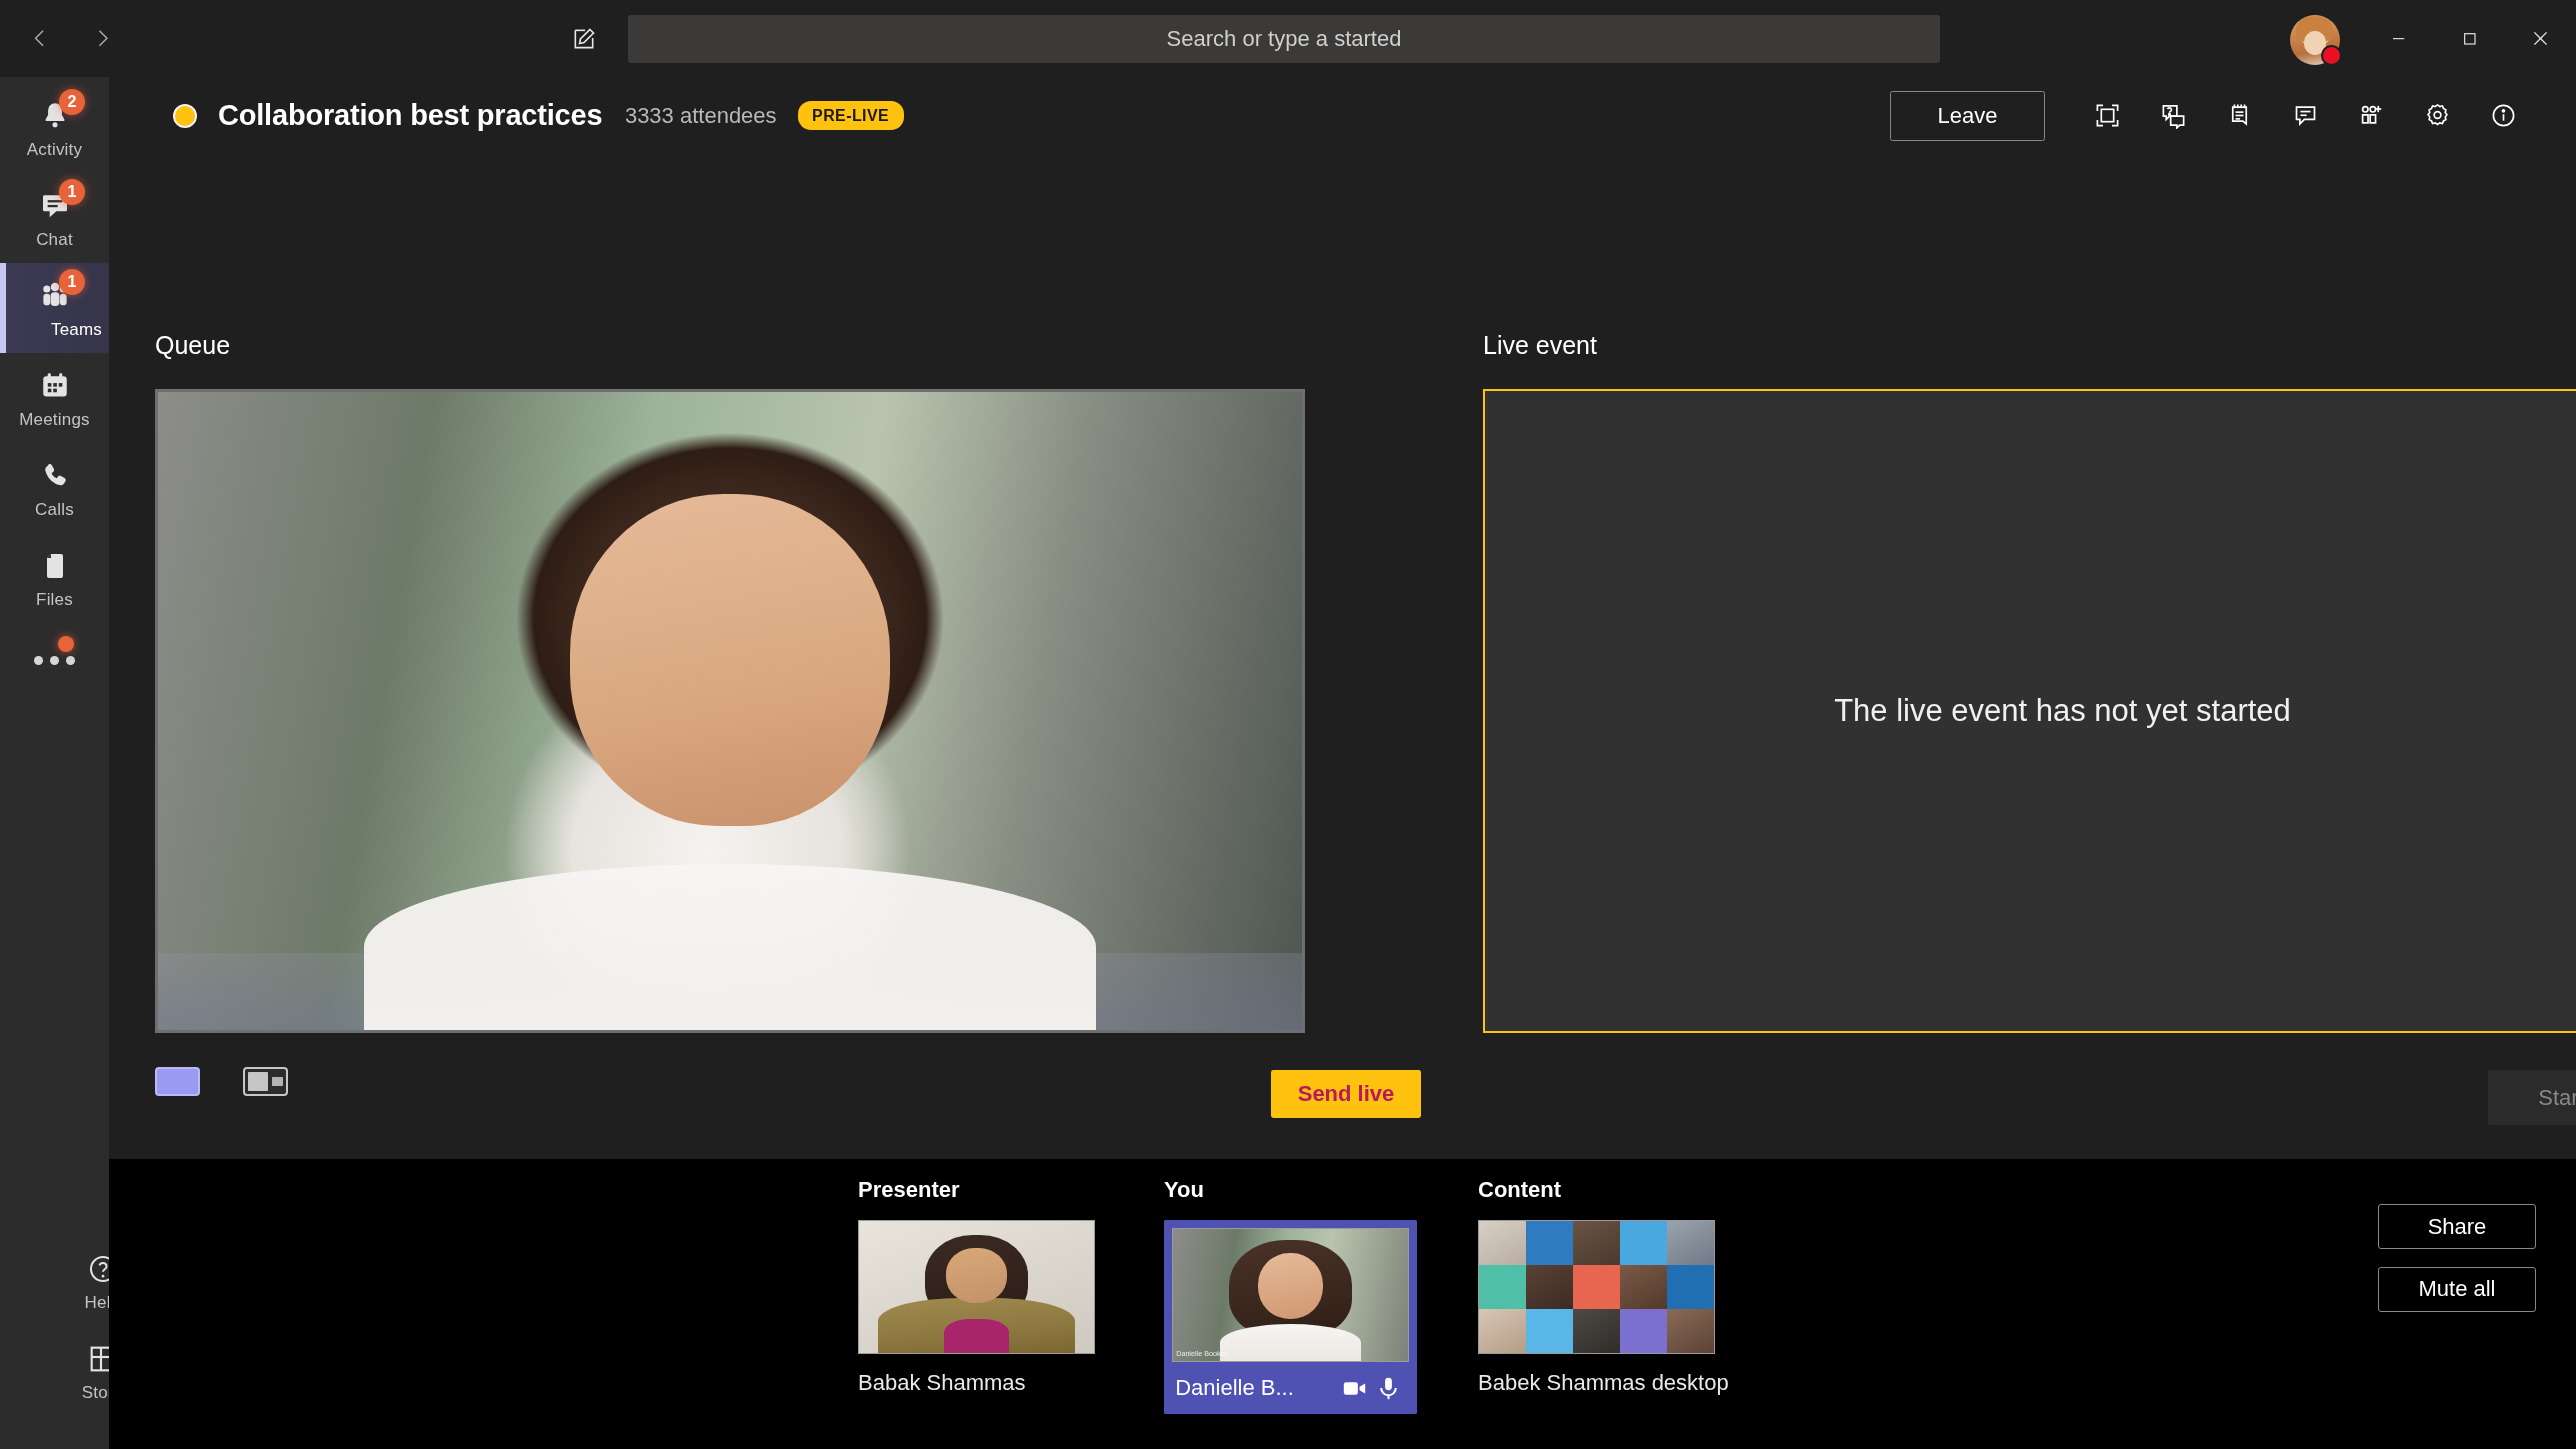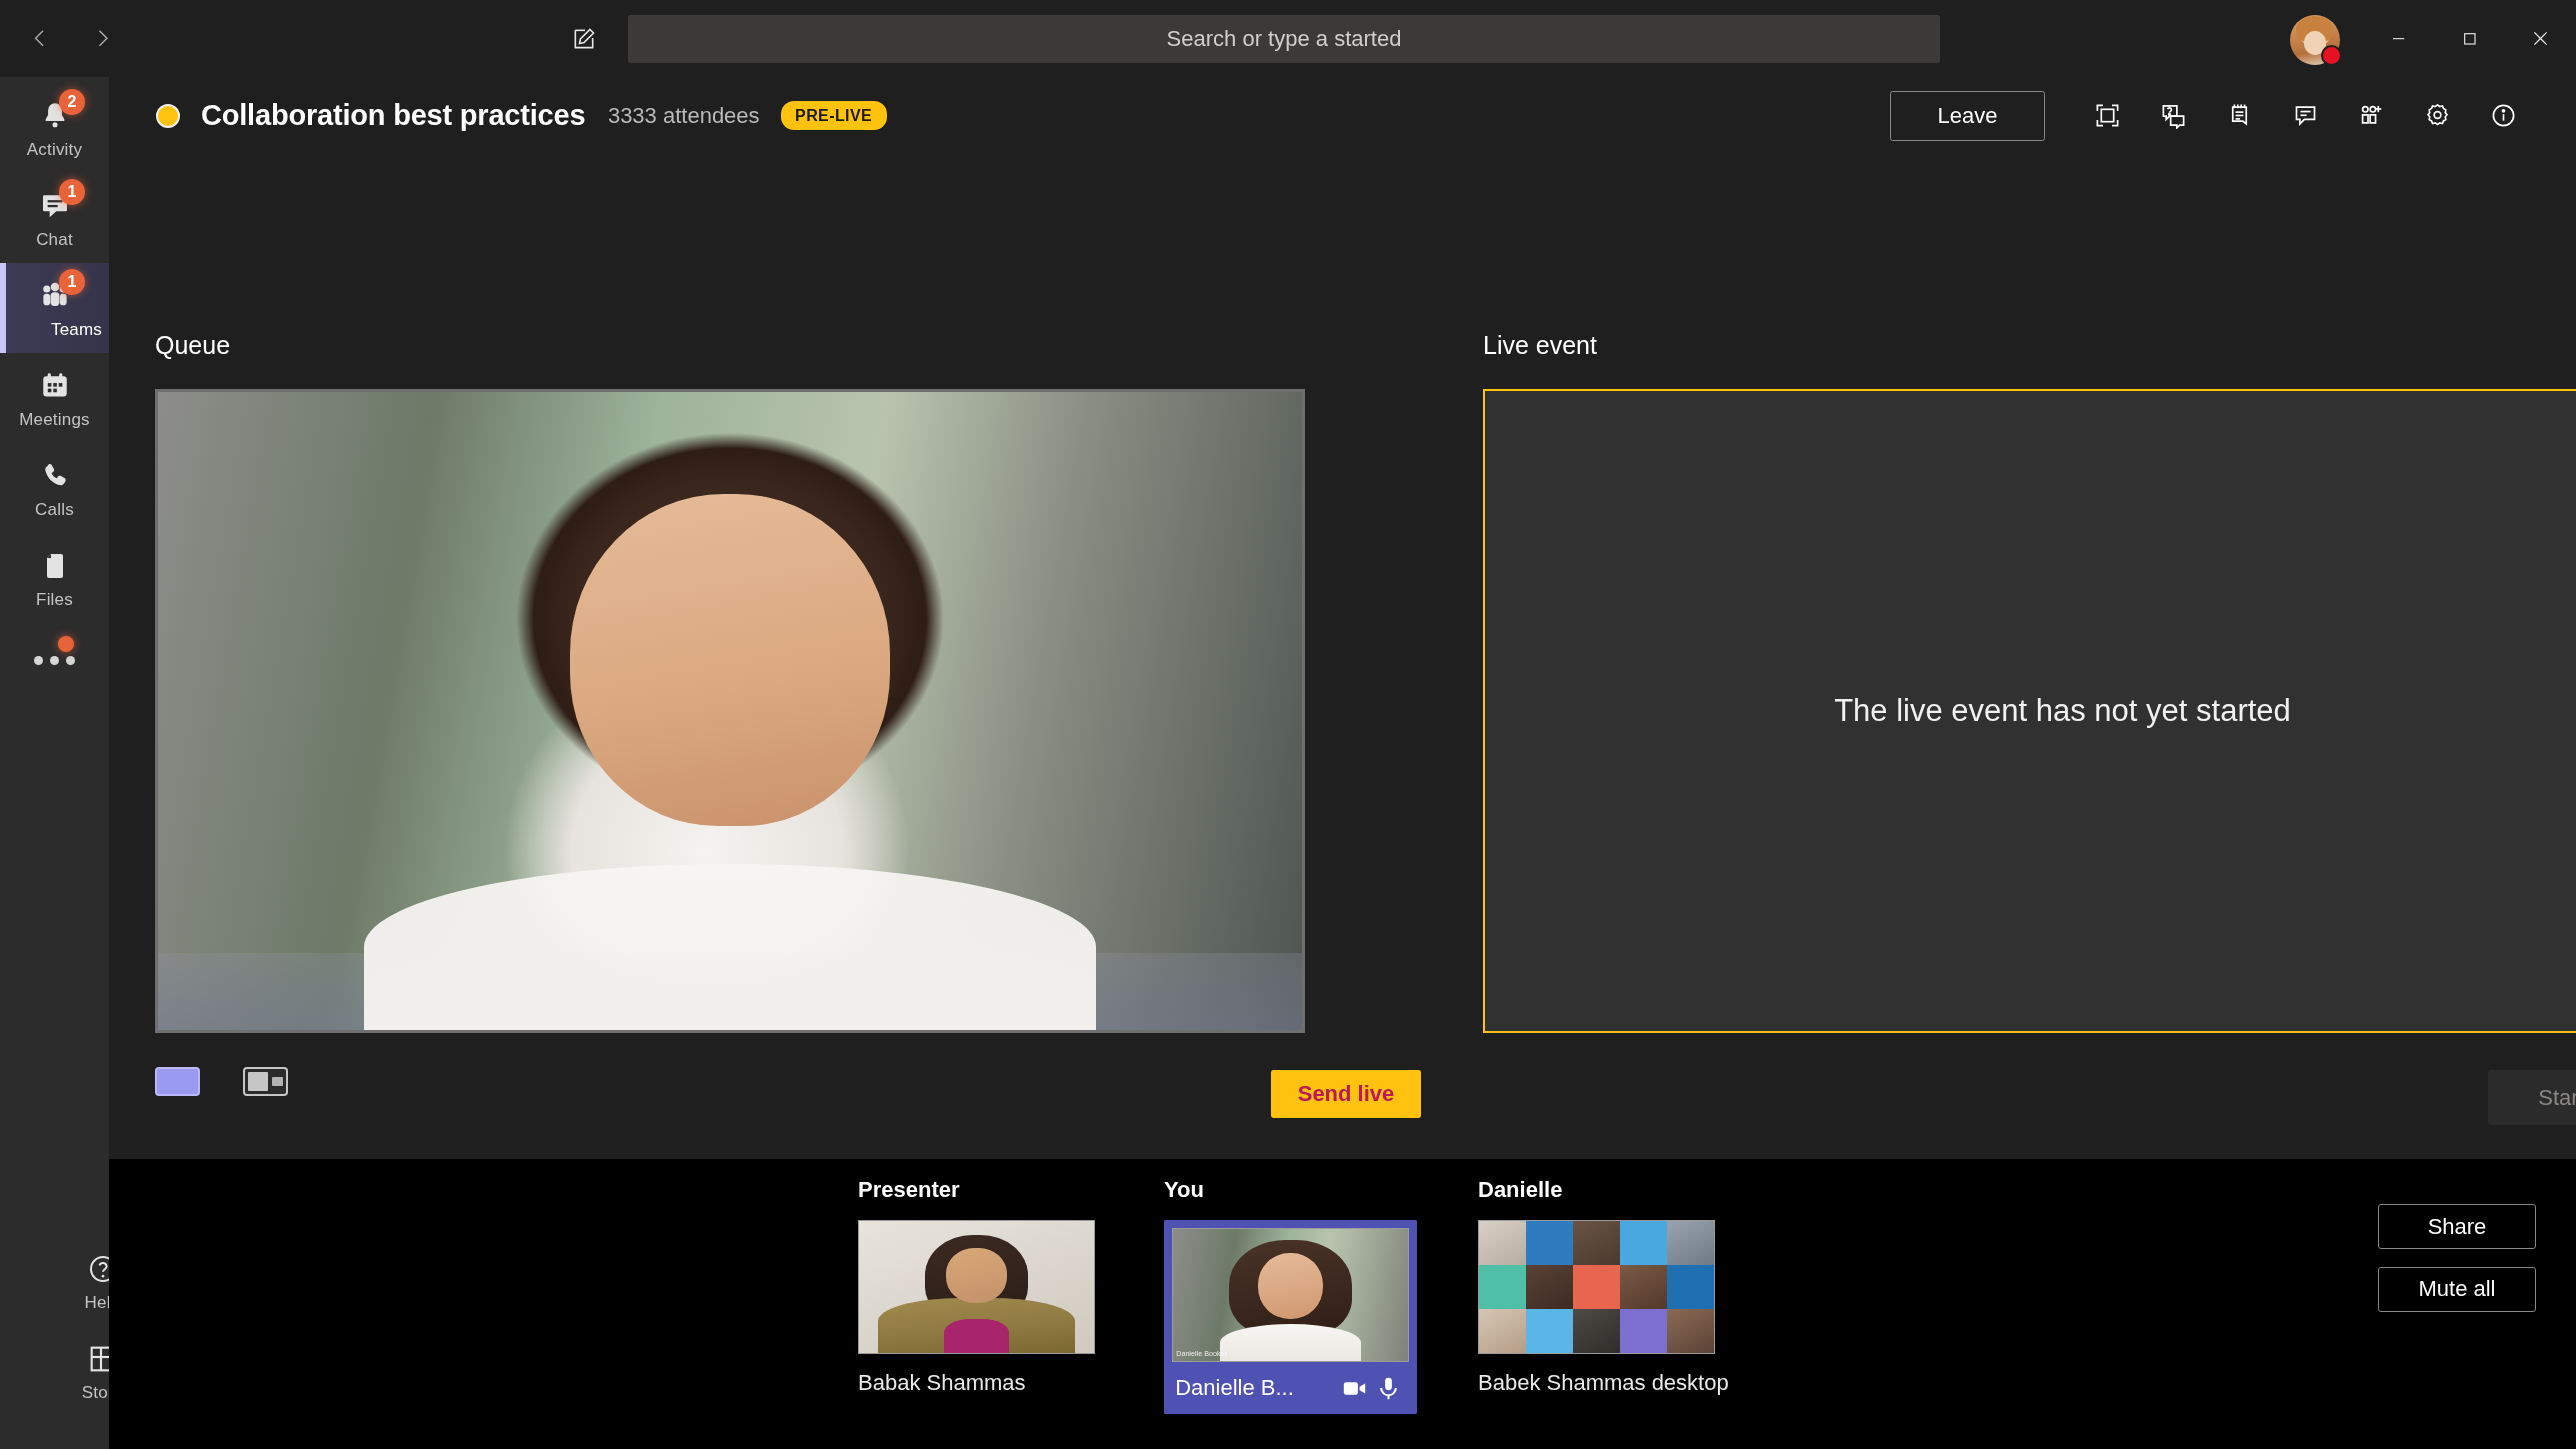--- a/index.html
+++ b/index.html
@@ -87,21 +87,21 @@
   .more-item { width: 109px; height: 74px; display: flex; align-items: center; justify-content: center; position: relative; cursor: pointer; }
   .dots { display: flex; gap: 7.2px; }
   .dots span { width: 8.9px; height: 8.9px; border-radius: 50%; background: #d6d6d6; }
   .dot-badge { position: absolute; top: 13px; right: 35px; width: 16px; height: 16px; border-radius: 50%; background: #e8623a; box-shadow: 0 0 8px rgba(232,98,58,.7); }
   .rail-bottom { position: absolute; bottom: 33px; left: 0; width: 109px; margin-left: 48px; }
 
   
   .main { position: absolute; left: 109px; top: 77px; width: 2467px; height: 1372px; background: #1f1f1f; }
 
   
-  .mhead { position: relative; height: 77px; display: flex; align-items: center; padding: 0 0 0 47px; }
+  .mhead { position: relative; height: 77px; display: flex; align-items: center; padding: 0 0 0 64px; }
   .live-dot { width: 24px; height: 24px; border-radius: 50%; background: #ffc20e; border: 2.4px solid #f3f2f1; flex: none; }
   .mtitle { font-size: 29px; font-weight: bold; color: #ffffff; margin-left: 21px; letter-spacing: -0.2px; }
   .attendees { font-size: 22px; color: #b9b9b9; margin-left: 22.5px; }
   .prelive {
     margin-left: 21px; background: #ffc20e; color: #1b1a19;
     font-size: 16px; font-weight: bold; letter-spacing: 0.4px;
     padding: 5.6px 14.5px; border-radius: 13px;
   }
   .mhead-right { position: absolute; right: 40px; top: 0; height: 77px; display: flex; align-items: center; gap: 0; }
   .leave-btn {
@@ -561,21 +561,21 @@
             <div class="art-babak">
               <div class="bb-face"></div>
               <div class="bb-shirt"></div>
             </div>
           </div>
           <div class="tile-name">Babak Shammas</div>
         </div>
       </div>
 
       <div class="group" style="left:1369px;">
-        <div class="group-title">Danielle</div>
+        <div class="group-title">Content</div>
         <div class="tile-wrap">
           <div class="tile">
             <div class="art-content">
               <div style="background:linear-gradient(150deg,#d8cfc6,#b9ada2)"></div>
               <div style="background:#2f7bbf"></div>
               <div style="background:linear-gradient(150deg,#6a5344,#4a3a2e)"></div>
               <div style="background:#4aa8e0"></div>
               <div style="background:linear-gradient(150deg,#9aa3ad,#6e7a86)"></div>
               <div style="background:#4fbfa8"></div>
               <div style="background:linear-gradient(150deg,#5a4236,#3c2b22)"></div>

